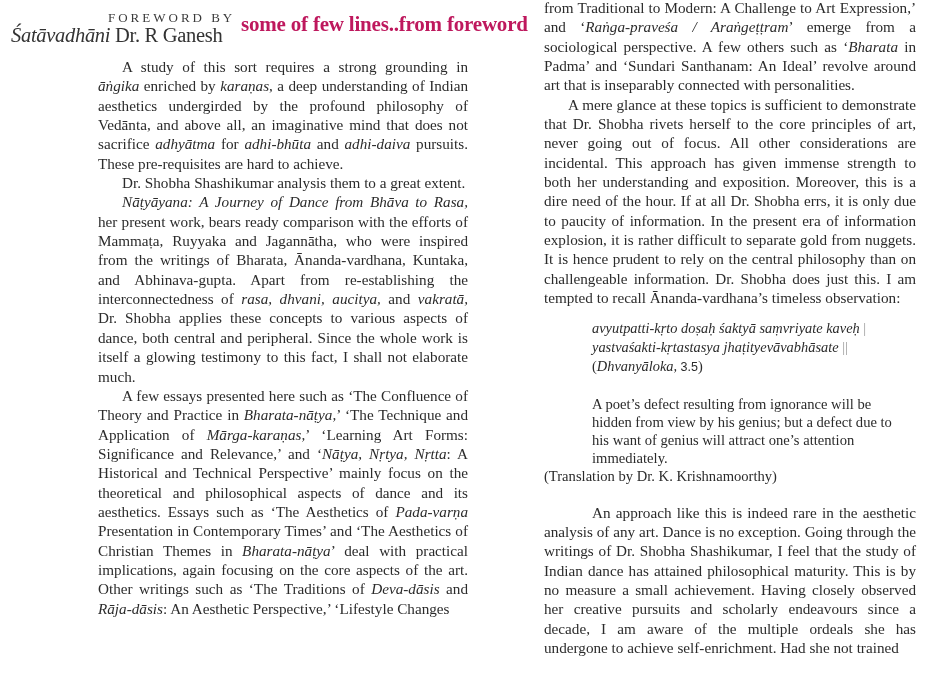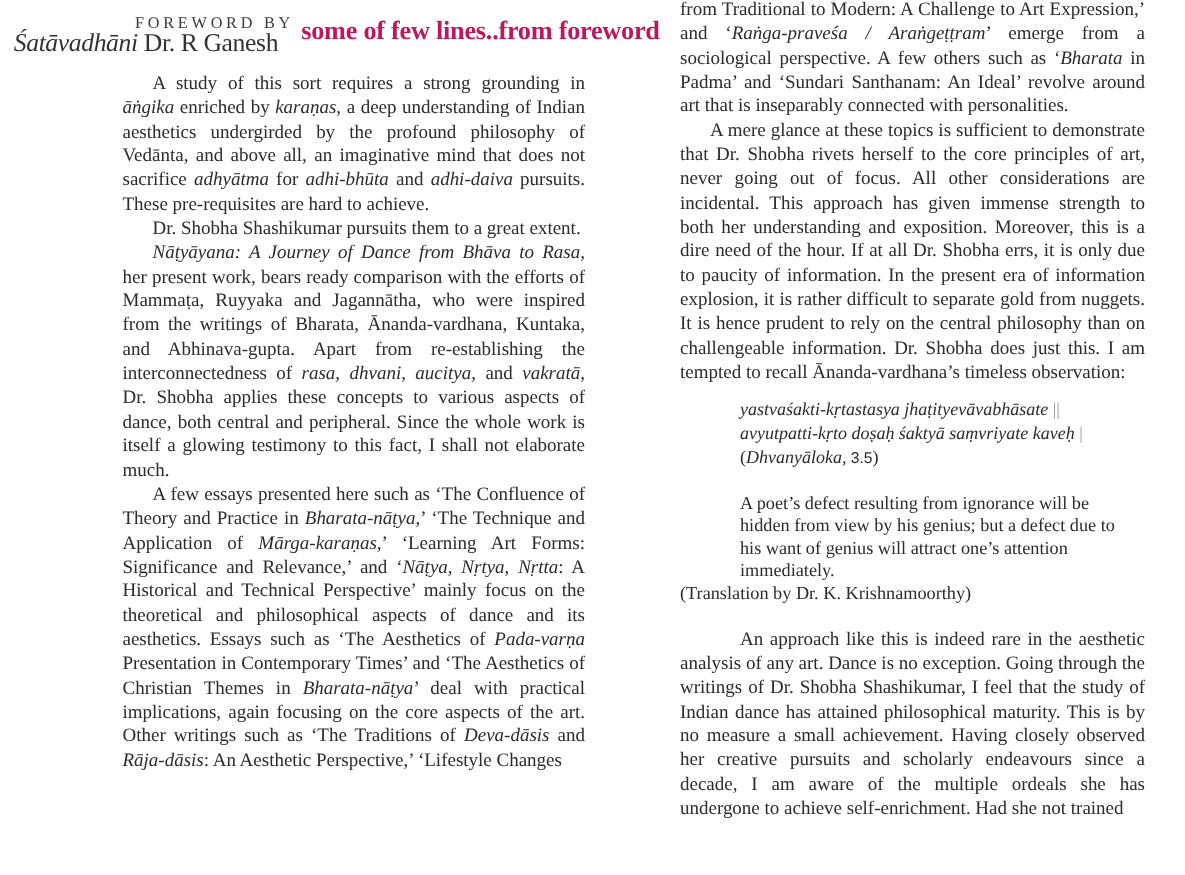--- a/index.html
+++ b/index.html
@@ -29,29 +29,29 @@
 <body>
 
 <div class="header">
   <div class="fw-by">FOREWORD BY</div>
   <div class="author"><i>Śatāvadhāni</i><span> Dr. R Ganesh</span></div>
 </div>
 <div class="caption">some of few lines..from foreword</div>
 
 <div class="col col-left">
   <p><span>A study of this sort requires a strong grounding in </span><i>āṅgika</i><span> enriched by </span><i>karaṇas</i><span>, a deep understanding of Indian aesthetics undergirded by the profound philosophy of Vedānta, and above all, an imaginative mind that does not sacrifice </span><i>adhyātma</i><span> for </span><i>adhi-bhūta</i><span> and </span><i>adhi-daiva</i><span> pursuits. These pre-requisites are hard to achieve.</span></p>
-  <p>Dr. Shobha Shashikumar pursuits them to a great extent.</p>
+  <p>Dr. Shobha Shashikumar analysis them to a great extent.</p>
   <p><i>Nāṭyāyana: A Journey of Dance from Bhāva to Rasa,</i><span> her present work, bears ready comparison with the efforts of Mammaṭa, Ruyyaka and Jagannātha, who were inspired from the writings of Bharata, Ānanda-vardhana, Kuntaka, and Abhinava-gupta. Apart from re-establishing the interconnectedness of </span><i>rasa, dhvani, aucitya,</i><span> and </span><i>vakratā,</i><span> Dr. Shobha applies these concepts to various aspects of dance, both central and peripheral. Since the whole work is itself a glowing testimony to this fact, I shall not elaborate much.</span></p>
   <p><span>A few essays presented here such as ‘The Confluence of Theory and Practice in </span><i>Bharata-nāṭya,</i><span>’ ‘The Technique and Application of </span><i>Mārga-karaṇas,</i><span>’ ‘Learning Art Forms: Significance and Relevance,’ and ‘</span><i>Nāṭya, Nṛtya, Nṛtta</i><span>: A Historical and Technical Perspective’ mainly focus on the theoretical and philosophical aspects of dance and its aesthetics. Essays such as ‘The Aesthetics of </span><i>Pada-varṇa</i><span> Presentation in Contemporary Times’ and ‘The Aesthetics of Christian Themes in </span><i>Bharata-nāṭya</i><span>’ deal with practical implications, again focusing on the core aspects of the art. Other writings such as ‘The Traditions of </span><i>Deva-dāsis</i><span> and </span><i>Rāja-dāsis</i><span>: An Aesthetic Perspective,’ ‘Lifestyle Changes</span></p>
 </div>
 
 <div class="col col-right">
   <p class="noindent"><span>from Traditional to Modern: A Challenge to Art Expression,’ and ‘</span><i>Raṅga-praveśa / Araṅgeṭṭram</i><span>’ emerge from a sociological perspective. A few others such as ‘</span><i>Bharata</i><span> in Padma’ and ‘Sundari Santhanam: An Ideal’ revolve around art that is inseparably connected with personalities.</span></p>
   <p>A mere glance at these topics is sufficient to demonstrate that Dr. Shobha rivets herself to the core principles of art, never going out of focus. All other considerations are incidental. This approach has given immense strength to both her understanding and exposition. Moreover, this is a dire need of the hour. If at all Dr. Shobha errs, it is only due to paucity of information. In the present era of information explosion, it is rather difficult to separate gold from nuggets. It is hence prudent to rely on the central philosophy than on challengeable information. Dr. Shobha does just this. I am tempted to recall Ānanda-vardhana’s timeless observation:</p>
   <div class="verse">
+    <div><span>avyutpatti-kṛto doṣaḥ śaktyā saṃvriyate kaveḥ</span><span class="bar"> |</span></div>
     <div><span>yastvaśakti-kṛtastasya jhaṭityevāvabhāsate</span><span class="bar"> ||</span></div>
-    <div><span>avyutpatti-kṛto doṣaḥ śaktyā saṃvriyate kaveḥ</span><span class="bar"> |</span></div>
     <div class="cite"><span>(</span><i>Dhvanyāloka,</i><span class="num"> 3.5</span><span>)</span></div>
   </div>
   <div class="translation">A poet’s defect resulting from ignorance will be hidden from view by his genius; but a defect due to his want of genius will attract one’s attention immediately.</div>
   <div class="trans-credit">(Translation by Dr. K. Krishnamoorthy)</div>
   <p class="after">An approach like this is indeed rare in the aesthetic analysis of any art. Dance is no exception. Going through the writings of Dr. Shobha Shashikumar, I feel that the study of Indian dance has attained philosophical maturity. This is by no measure a small achievement. Having closely observed her creative pursuits and scholarly endeavours since a decade, I am aware of the multiple ordeals she has undergone to achieve self-enrichment. Had she not trained</p>
 </div>
 
 </body></html>

